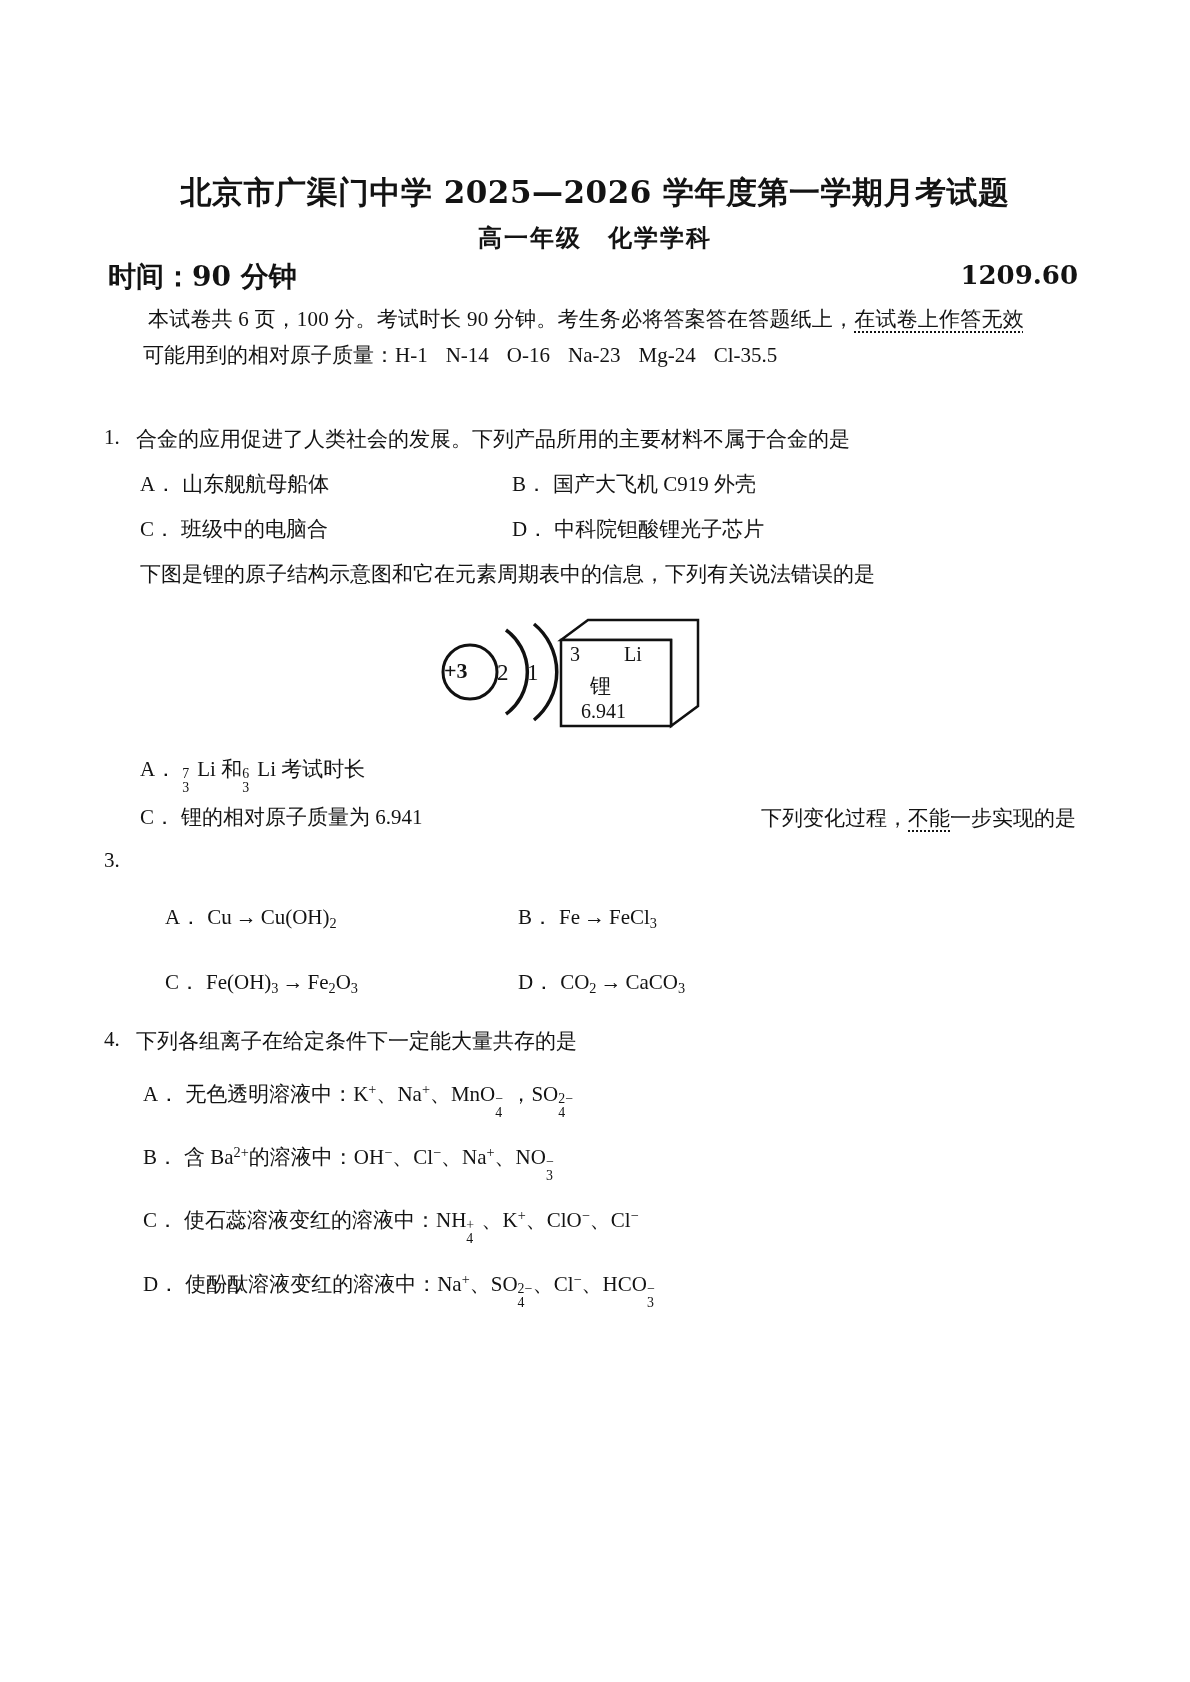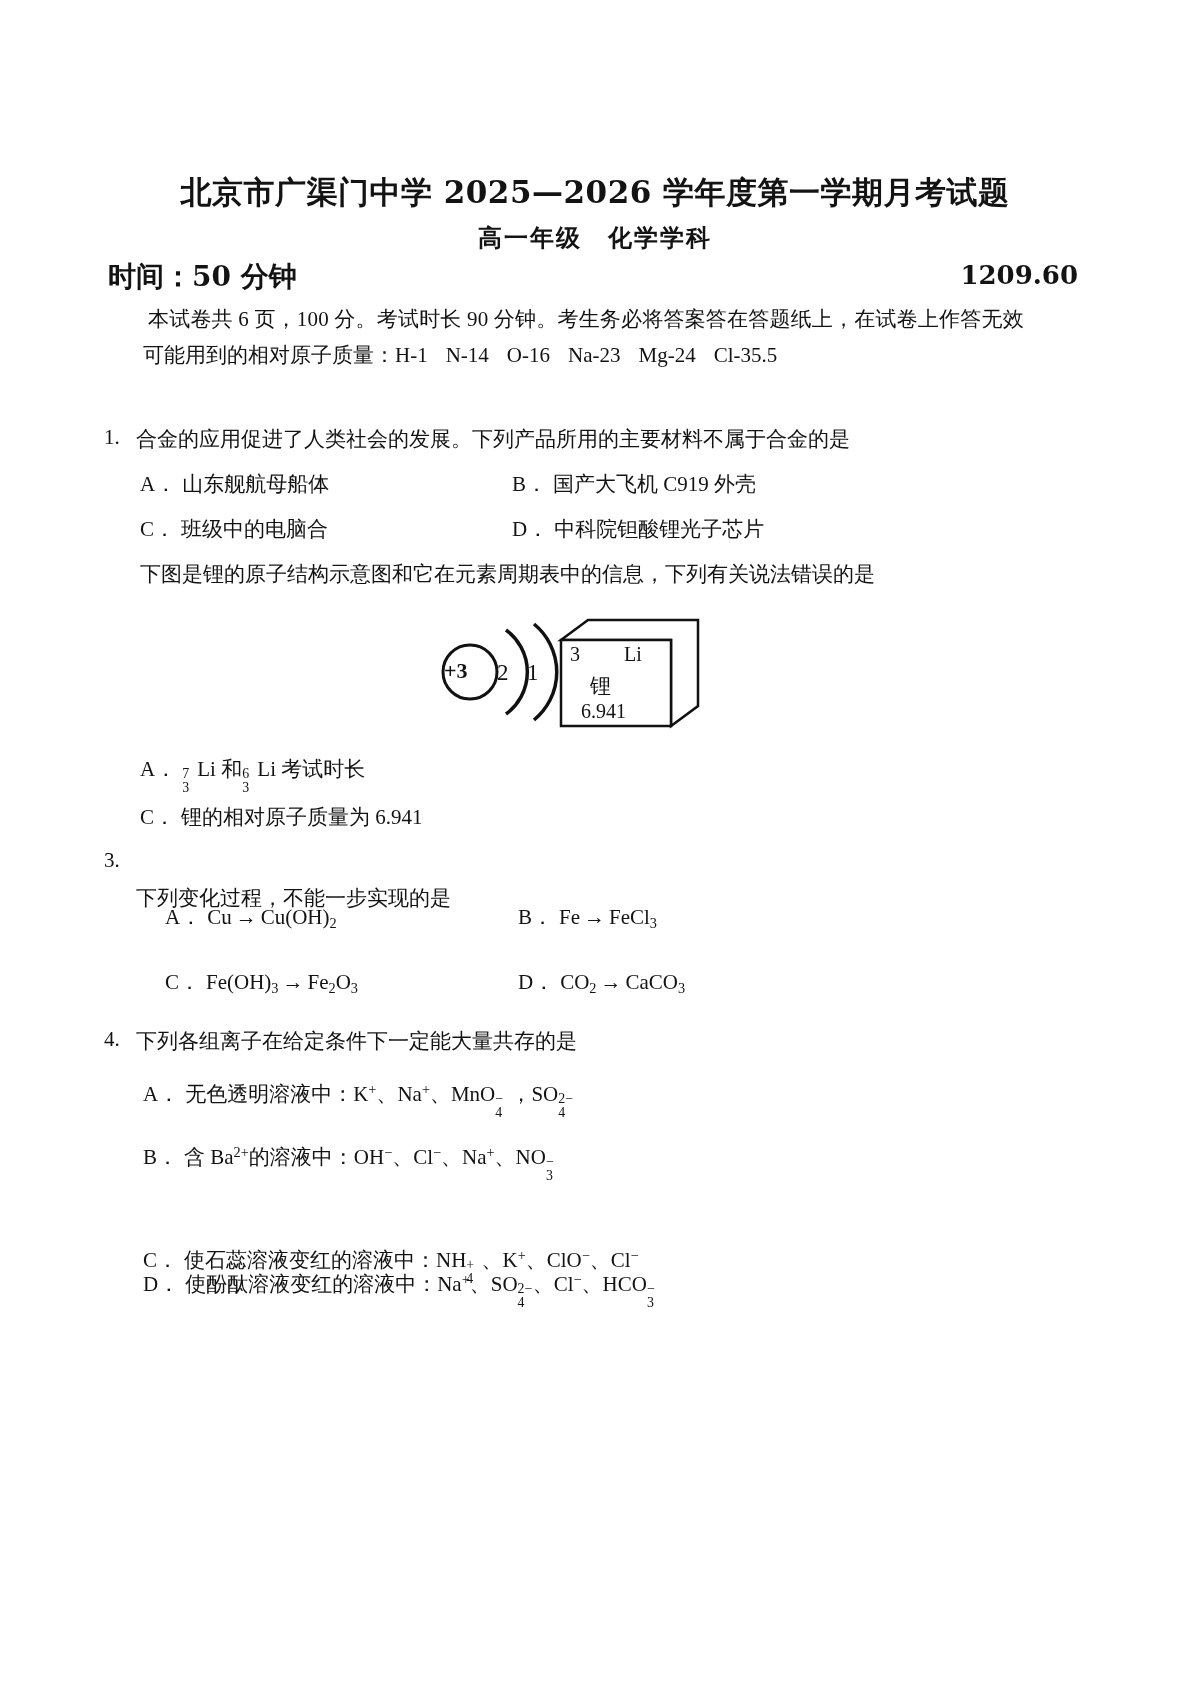--- a/index.html
+++ b/index.html
@@ -34,20 +34,21 @@
   .date-line {
     position:absolute; right:112px; top:260px;
     font-size:26px; font-weight:bold;
     font-family:"DejaVu Serif","Liberation Serif",serif;
   }
   .notice {
     position:absolute; left:148px; top:305px; width:930px;
     font-size:21px; letter-spacing:0.2px;
   }
   .dotted-emph {
+    text-decoration:underline;
     text-decoration-style:dotted;
     text-underline-offset:5px;
     text-decoration-thickness:2px;
   }
   .masses {
     position:absolute; left:143px; top:341px; width:960px;
     font-size:21px;
   }
   .masses .sp { display:inline-block; width:18px; }
   .section-head {
@@ -72,21 +73,21 @@
   
   .li-figure { position:absolute; left:430px; top:610px; width:320px; height:140px; }
 </style>
 </head>
 <body>
 
 <div class="page">
 
   <div class="title-main">北京市广渠门中学 2025—2026 学年度第一学期月考试题</div>
   <div class="title-sub">高一年级　化学学科</div>
-  <div class="time-line">时间：50 分钟</div>
+  <div class="time-line">时间：90 分钟</div>
   <div class="date-line">1209.60</div>
 
   <div class="notice">
     <span>本试卷共 6 页，100 分。考试时长 90 分钟。考生务必将答案答在答题纸上，</span><span class="dotted-emph">在试卷上作答无效</span>
   </div>
 
   <div class="masses">
     <span>可能用到的相对原子质量：</span><span>H-1</span><span class="sp"></span><span>N-14</span><span class="sp"></span><span>O-16</span><span class="sp"></span><span>Na-23</span><span class="sp"></span><span>Mg-24</span><span class="sp"></span><span>Cl-35.5</span>
   </div>
 
@@ -132,21 +133,21 @@
   <div class="opt" style="left:140px; top:755px;">
     <span class="opt-label">A．</span><span class="supsub"><span class="s-up">7</span><span class="s-dn">3</span></span><span>Li</span>
     <span>和</span><span class="supsub"><span class="s-up">6</span><span class="s-dn">3</span></span><span>Li</span>
     <span>考试时长</span>
   </div>
   <div class="opt" style="left:140px; top:803px;">
     <span class="opt-label">C．</span><span>锂的相对原子质量为 6.941</span>
   </div>
 
   <div class="q-num" style="left:104px; top:848px;">3.</div>
-  <div class="stem" style="left:136px; top:884px; width:940px;">
+  <div class="stem" style="left:136px; top:804px; width:940px;text-align:right;">
     <span>下列变化过程，</span><span class="dotted-emph">不能</span><span>一步实现的是</span>
   </div>
 
   <div class="opt" style="left:165px; top:903px;">
     <span class="opt-label">A．</span><span>Cu</span><span class="arrow">→</span><span>Cu(OH)</span><sub>2</sub>
   </div>
   <div class="opt" style="left:518px; top:903px;">
     <span class="opt-label">B．</span><span>Fe</span><span class="arrow">→</span><span>FeCl</span><sub>3</sub>
   </div>
   <div class="opt" style="left:165px; top:968px;">
@@ -160,21 +161,21 @@
   <div class="stem" style="left:136px; top:1027px; width:940px;">下列各组离子在给定条件下一定能大量共存的是</div>
 
   <div class="opt" style="left:143px; top:1080px;">
     <span class="opt-label">A．</span><span>无色透明溶液中：</span><span><span>K</span><sup>+</sup></span><span>、</span><span><span>Na</span><sup>+</sup></span><span>、</span><span><span>MnO</span><span class="supsub"><span class="s-up">−</span><span class="s-dn">4</span></span></span><span>，</span><span><span>SO</span><span class="supsub"><span class="s-up">2−</span><span class="s-dn">4</span></span></span>
   </div>
 
   <div class="opt" style="left:143px; top:1143px;">
     <span class="opt-label">B．</span><span>含 Ba</span><sup>2+</sup><span>的溶液中：</span><span><span>OH</span><sup>−</sup></span><span>、</span><span><span>Cl</span><sup>−</sup></span><span>、</span><span><span>Na</span><sup>+</sup></span><span>、</span><span><span>NO</span><span class="supsub"><span class="s-up">−</span><span class="s-dn">3</span></span></span>
   </div>
 
-  <div class="opt" style="left:143px; top:1206px;margin-top:40px;">
+  <div class="opt" style="left:143px; top:1206px;">
     <span class="opt-label">C．</span><span>使石蕊溶液变红的溶液中：</span><span><span>NH</span><span class="supsub"><span class="s-up">+</span><span class="s-dn">4</span></span></span><span>、</span><span><span>K</span><sup>+</sup></span><span>、</span><span><span>ClO</span><sup>−</sup></span><span>、</span><span><span>Cl</span><sup>−</sup></span>
   </div>
 
   <div class="opt" style="left:143px; top:1270px;">
     <span class="opt-label">D．</span><span>使酚酞溶液变红的溶液中：</span><span><span>Na</span><sup>+</sup></span><span>、</span><span><span>SO</span><span class="supsub"><span class="s-up">2−</span><span class="s-dn">4</span></span></span><span>、</span><span><span>Cl</span><sup>−</sup></span><span>、</span><span><span>HCO</span><span class="supsub"><span class="s-up">−</span><span class="s-dn">3</span></span></span>
   </div>
 
 </div>
 
 </body></html>

